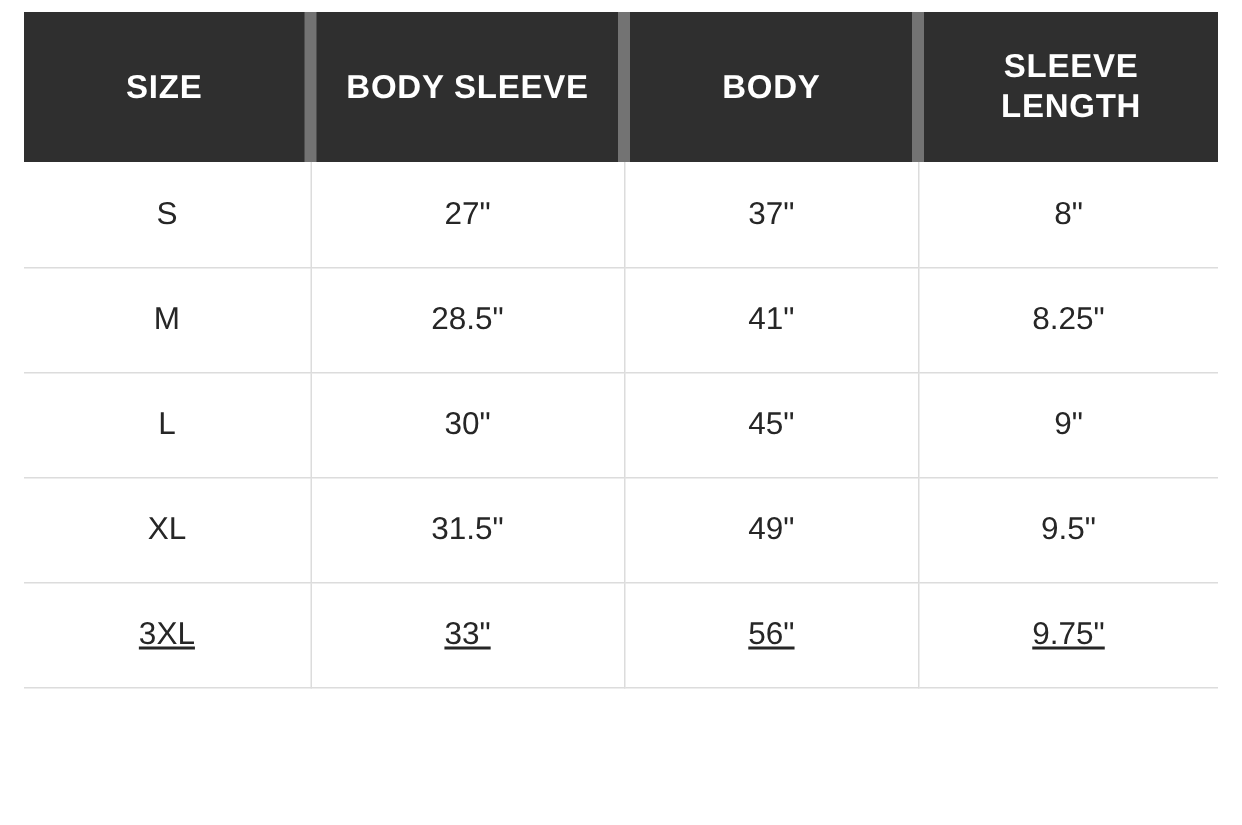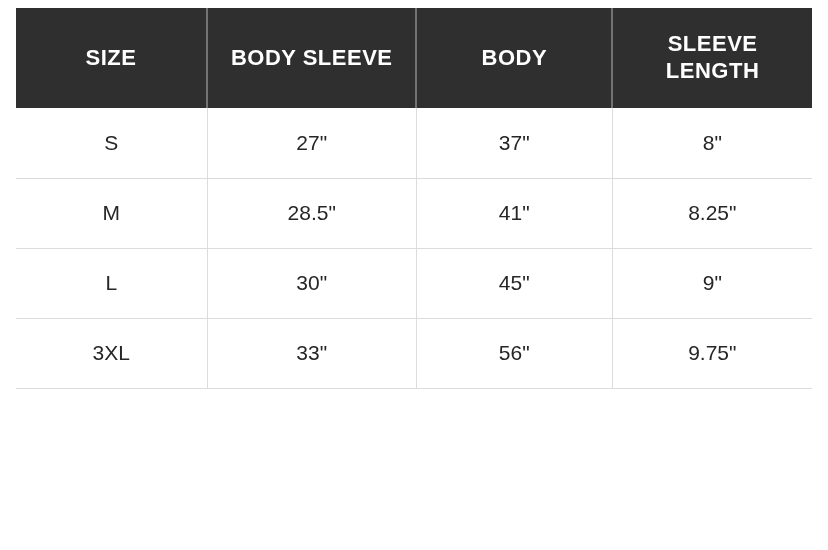--- a/index.html
+++ b/index.html
@@ -34,21 +34,21 @@
   thead th {
     background: #2f2f2f;
     color: #ffffff;
     font-size: 22px;
     font-weight: bold;
     letter-spacing: 0.5px;
     text-align: center;
     vertical-align: middle;
     height: 100px;
     padding: 4px 6px;
-    border-right: 2px solid #737373;
+    border-right: 8px solid #737373;
     box-sizing: border-box;
     line-height: 1.22;
   }
   thead th:last-child {
     border-right: none;
   }
 
   tbody td {
     font-size: 21px;
     color: #262626;
@@ -59,20 +59,21 @@
     border-bottom: 1px solid #dcdcdc;
     border-right: 1px solid #dcdcdc;
     box-sizing: border-box;
     background: #ffffff;
   }
   tbody td:last-child {
     border-right: none;
   }
   tbody tr:last-child td {
     border-bottom: 1px solid #dcdcdc;
+    text-decoration: underline;
   }
 </style>
 </head>
 <body>
 
 <div class="sheet">
   <table class="size-chart">
     <colgroup>
       <col class="c0">
       <col class="c1">
@@ -100,20 +101,26 @@
         <td>41"</td>
         <td>8.25"</td>
       </tr>
       <tr>
         <td>L</td>
         <td>30"</td>
         <td>45"</td>
         <td>9"</td>
       </tr>
       <tr>
+        <td>XL</td>
+        <td>31.5"</td>
+        <td>49"</td>
+        <td>9.5"</td>
+      </tr>
+      <tr>
         <td>3XL</td>
         <td>33"</td>
         <td>56"</td>
         <td>9.75"</td>
       </tr>
     </tbody>
   </table>
 </div>
 
 </body></html>

